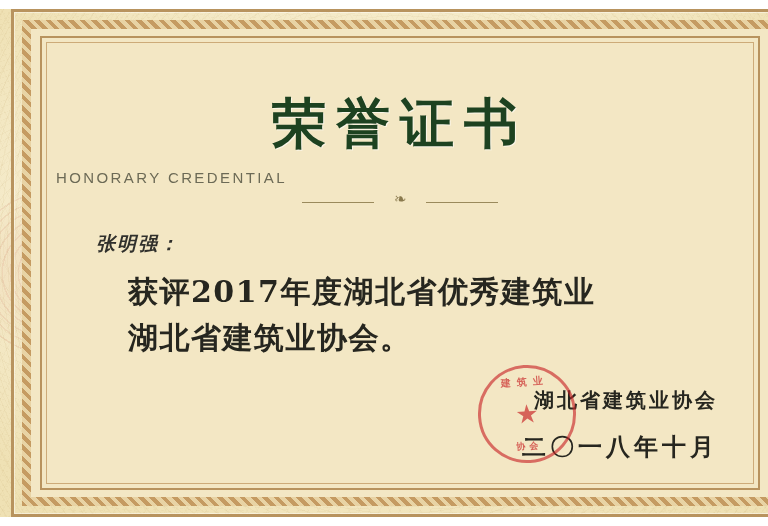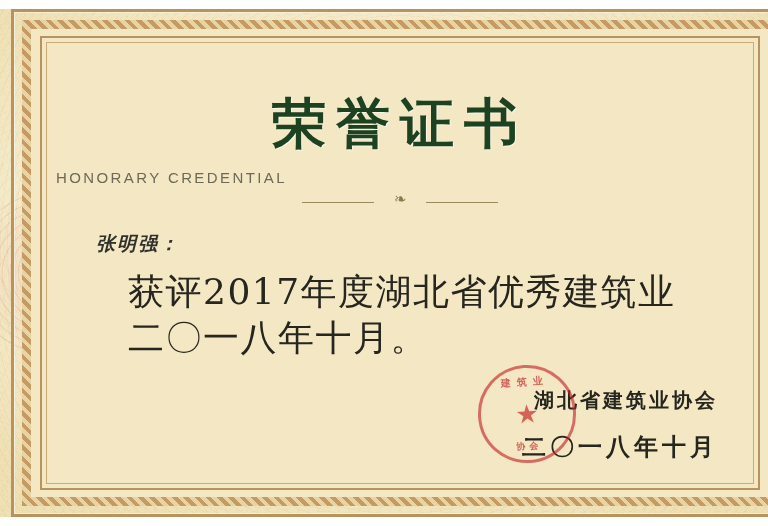--- a/index.html
+++ b/index.html
@@ -153,22 +153,22 @@
     font-style: italic;
     font-weight: bold;
     letter-spacing: 2px;
   }
 
   .body-text {
     margin-top: 12px;
     margin-left: 72px;
     margin-right: 24px;
     font-family: "DejaVu Serif", serif;
-    font-weight: normal;
-    font-size: 36px;
+    font-weight: bold;
+    font-size: 30px;
     line-height: 46px;
     letter-spacing: 1.5px;
     color: #26261f;
   }
 
   .signature {
     margin-top: 26px;
     text-align: right;
     padding-right: 26px;
     position: relative;
@@ -262,21 +262,21 @@
     <div class="divider">
       <span class="line l"></span>
       <span class="orn">❧</span>
       <span class="line r"></span>
     </div>
 
     <div class="recipient">张明强：</div>
 
     <div class="body-text">
       <div>获评2017年度湖北省优秀建筑业</div>
-      <div>二〇一八年十月。</div>
+      <div>湖北省建筑业协会。</div>
     </div>
 
     <div class="signature">
       <div class="seal">
         <div class="ring-text">
           <div class="rt top">建筑业</div>
           <div class="rt bottom">协会</div>
         </div>
         <div class="star">★</div>
       </div>

